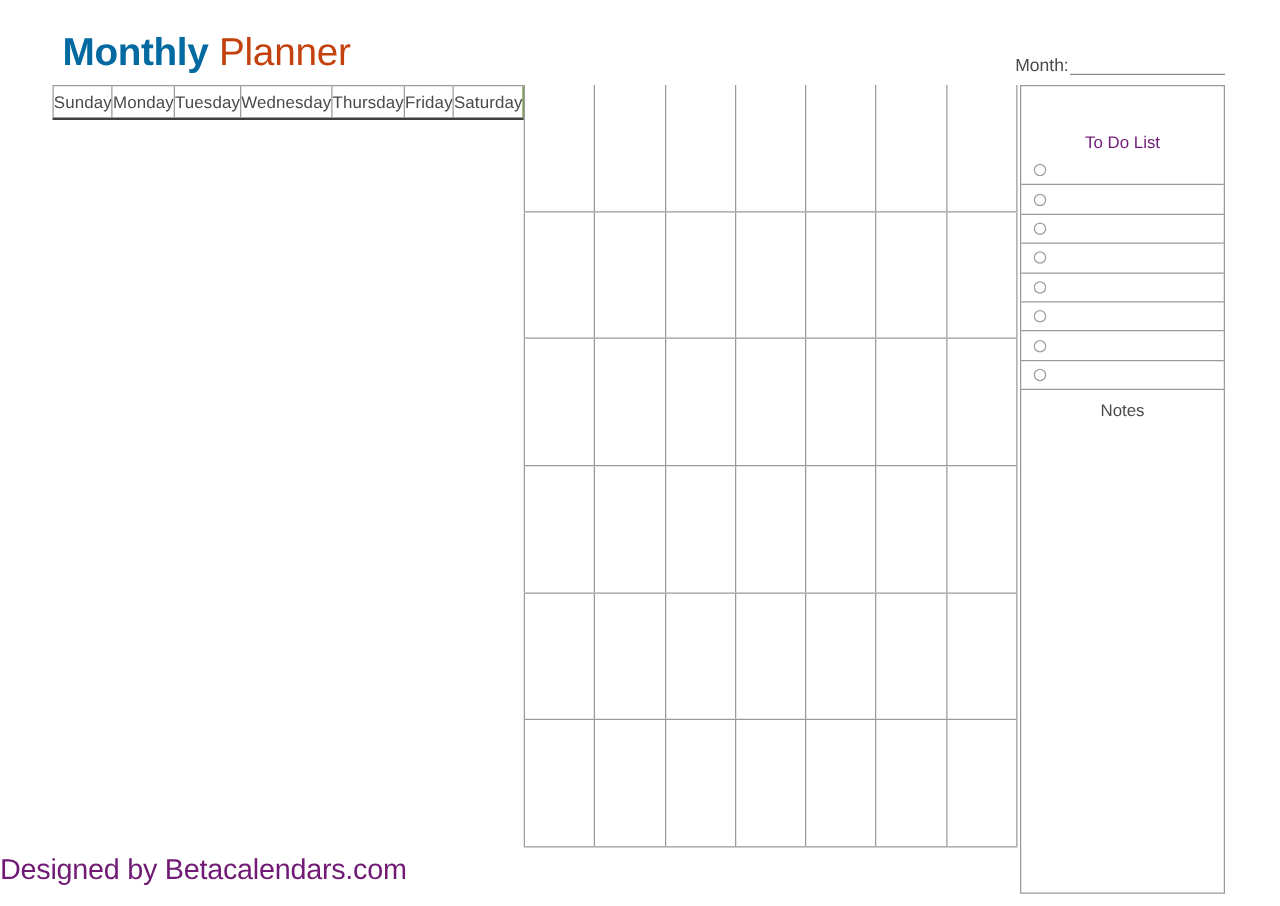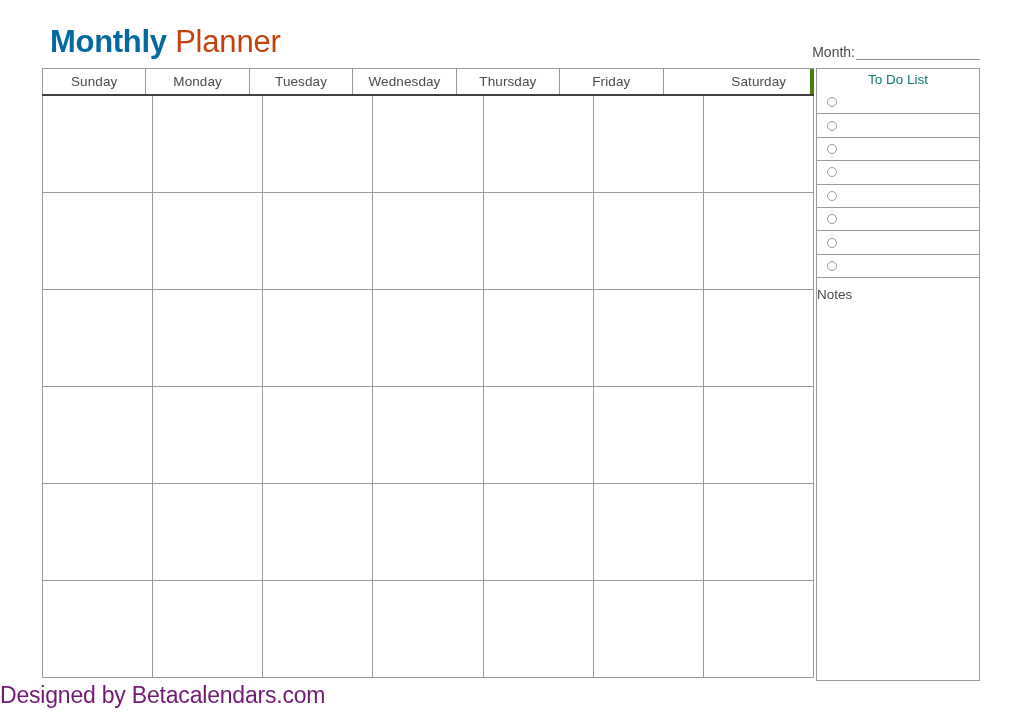--- a/index.html
+++ b/index.html
@@ -59,21 +59,21 @@
   }
 
   
   #calendar {
     position: absolute;
     left: 42px;
     top: 68px;
     width: 772px;
     height: 610px;
     display: flex;
-    flex-direction: column;
+    flex-direction: row;
     box-sizing: border-box;
   }
   .cal-head-row {
     display: flex;
     height: 28px;
     border-top: 1px solid #9a9a9a;
     border-bottom: 2px solid #404040;
     box-sizing: border-box;
   }
   .cal-head-cell {
@@ -81,22 +81,21 @@
     display: flex;
     align-items: center;
     justify-content: center;
     font-size: 13.5px;
     color: #4a4a4a;
     border-left: 1px solid #9a9a9a;
     box-sizing: border-box;
     letter-spacing: 0.1px;
   }
   .cal-head-cell:last-child {
-    border-right: 4px solid #4d7c0f;
-    padding-left: 44px;
+    border-right: 1px solid #4d7c0f;
   }
   .cal-body {
     flex: 1 1 auto;
     display: flex;
     flex-direction: column;
   }
   .cal-week-row {
     flex: 1 1 0;
     display: flex;
     border-bottom: 1px solid #9a9a9a;
@@ -124,21 +123,22 @@
     border: 1px solid #9a9a9a;
     border-bottom: none;
     box-sizing: border-box;
   }
   .todo-title-row {
     height: 21px;
     display: flex;
     align-items: center;
     justify-content: center;
     font-size: 13.5px;
-    color: #0f766e;
+    color: #701a75;
+    margin-top: 34px;
   }
   .todo-row {
     height: 23.4px;
     display: flex;
     align-items: center;
     border-top: 1px solid #9a9a9a;
     box-sizing: border-box;
     padding-left: 10px;
   }
   .todo-row.first-row {
@@ -158,21 +158,21 @@
     color: #4a4a4a;
     padding-left: 6px;
     min-height: 11px;
   }
 
   #notes-panel {
     border: 1px solid #9a9a9a;
     box-sizing: border-box;
     height: 404px;
     display: flex;
-    flex-direction: row;
+    flex-direction: column;
   }
   .notes-title {
     height: 32px;
     display: flex;
     align-items: center;
     justify-content: center;
     font-size: 13.5px;
     color: #4a4a4a;
   }
   .notes-area {

